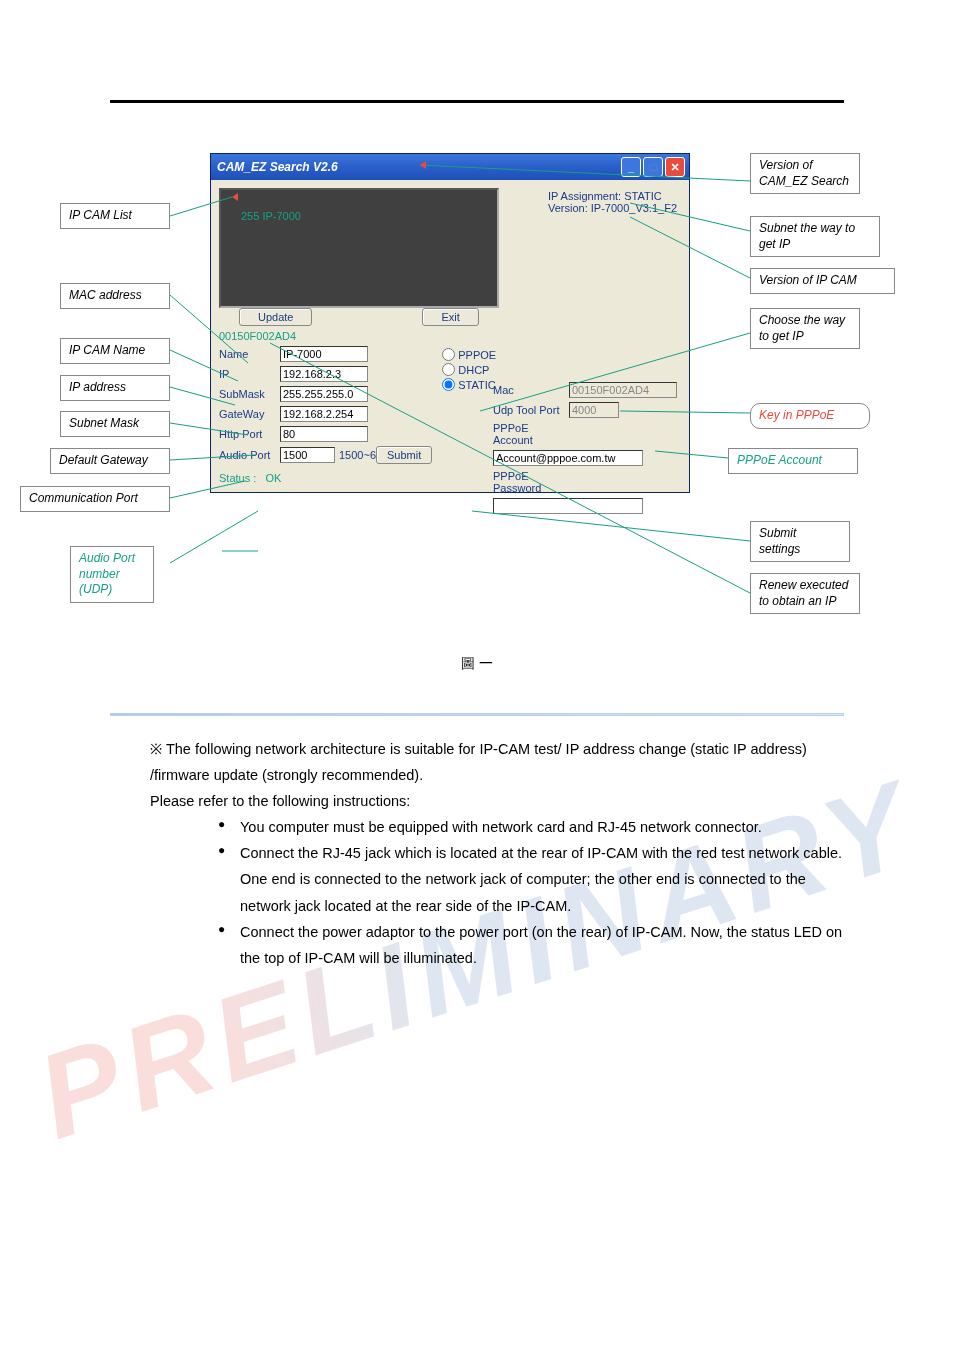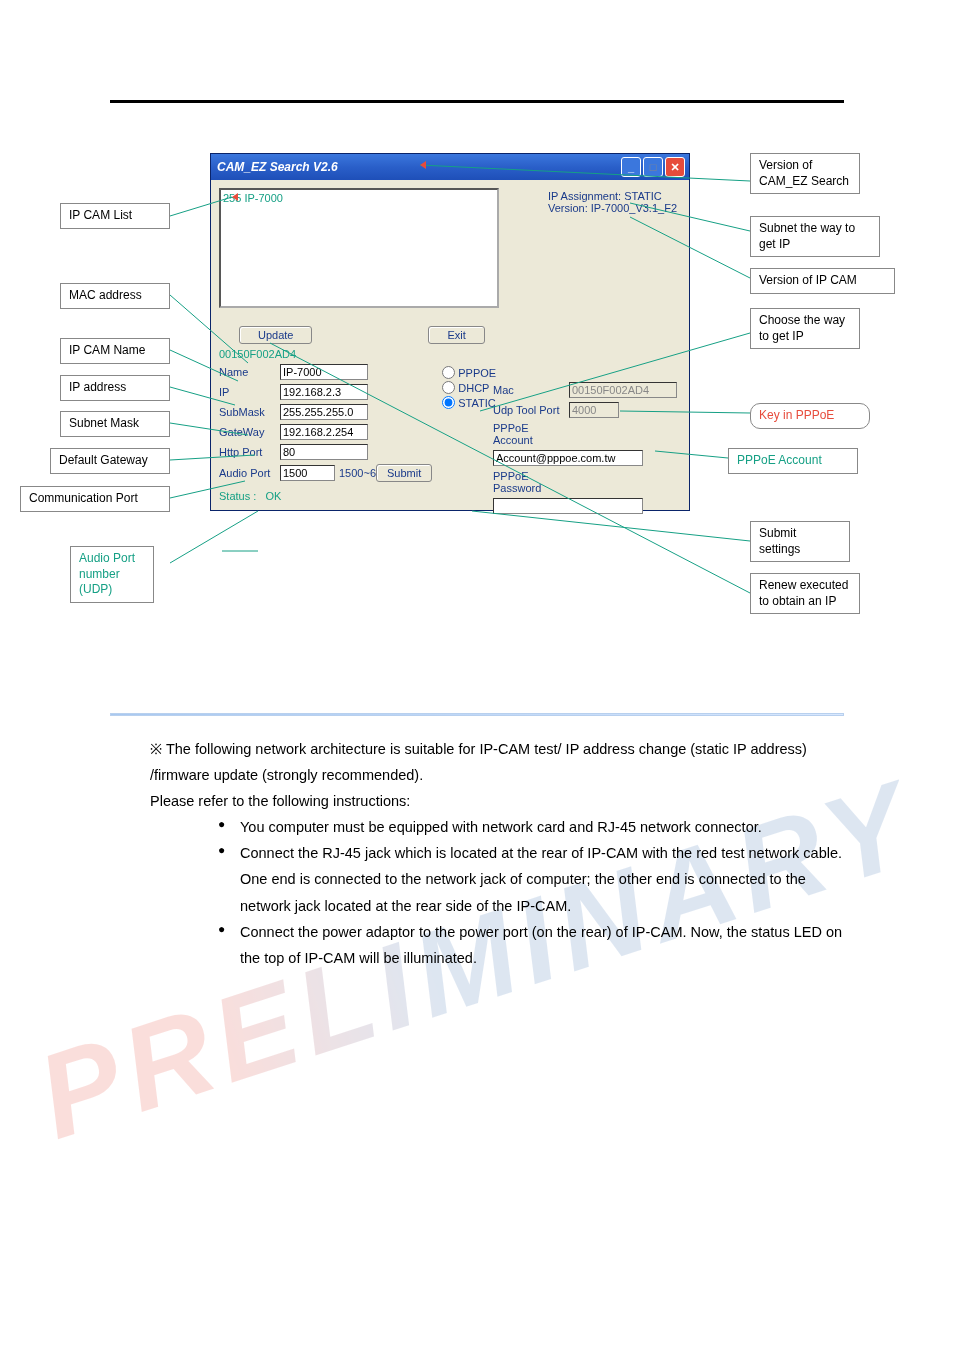--- a/index.html
+++ b/index.html
@@ -11,45 +11,45 @@
   
   .window { position: absolute; left: 100px; top: 0; width: 480px; background: #ece9d8; border: 1px solid #0a246a; }
   .titlebar { background: linear-gradient(to bottom, #3b77dd 0%, #2a5fc9 50%, #1e4fb8 100%); color: #fff; height: 26px; display: flex; align-items: center; padding: 0 4px 0 6px; font-weight: bold; font-size: 12px; font-style: italic; justify-content: center; }
   .titlebar .btns { margin-left: auto; display: flex; gap: 2px; }
   .titlebar .btn { width: 20px; height: 20px; border: 1px solid #fff; border-radius: 3px; font-size: 11px; display: flex; align-items: center; justify-content: center; font-style: normal; }
   .titlebar .btn.min { background: #3b77dd; }
   .titlebar .btn.max { background: #3b77dd; color: #888; }
   .titlebar .btn.close { background: #e74c3c; font-weight: bold; }
   
   .win-body { padding: 8px; font-size: 11px; color: #1a3a8a; }
-  .listbox { width: 280px; height: 120px; background: #ffffff; border: 2px inset #aaa; padding: 2px; }
+  .listbox { width: 280px; height: 120px; background: #404040; border: 2px inset #aaa; padding: 20px; }
   .listbox-item { color: #16a085; font-size: 11px; }
   .info-right { position: absolute; right: 12px; top: 36px; font-size: 11px; color: #1a3a8a; text-align: left; }
   
-  .btn-row { display: flex; gap: 16px; margin: 18px 0 4px 20px; }
+  .btn-row { display: flex; gap: 10px; margin: 0 0 4px 20px; }
   .win-btn { background: #ece9d8; border: 1px solid #888; border-radius: 3px; padding: 2px 18px; font-size: 11px; color: #1a3a8a; box-shadow: 1px 1px 0 #fff inset; }
   .win-btn.submit { padding: 2px 10px; }
   
   .mac-line { color: #16a085; font-size: 11px; margin: 2px 0 4px 0; }
   .form-grid { display: grid; grid-template-columns: 55px 90px auto; gap: 4px 6px; align-items: center; }
   .form-grid label { color: #1a3a8a; font-size: 11px; }
   .form-grid input[type="text"] { border: 1px inset #888; padding: 1px 2px; font-size: 11px; height: 16px; width: 88px; background: #fff; }
   .form-grid input.audio { width: 55px; }
   .radio-col { display: flex; flex-direction: column; gap: 2px; margin-left: 10px; font-size: 11px; color: #1a3a8a; }
   .radio-col label { display: flex; align-items: center; gap: 3px; }
   .right-form { position: absolute; right: 12px; top: 228px; font-size: 11px; color: #1a3a8a; }
   .right-form .row { display: flex; align-items: center; gap: 4px; margin-bottom: 4px; }
   .right-form label { width: 72px; }
   .right-form input { border: 1px inset #888; padding: 1px 2px; font-size: 11px; height: 16px; width: 108px; }
   .right-form input.disabled { background: #ece9d8; color: #888; }
   .status-line { color: #16a085; font-size: 11px; margin-top: 8px; }
   .audio-note { font-size: 11px; color: #1a3a8a; }
   
   
-  .callout { position: absolute; background: #fff; border: 1px solid #888; padding: 4px 8px; font-size: 12px; color: #000; line-height: 1.3; }
+  .callout { position: absolute; background: #fff; border: 1px solid #888; padding: 4px 8px; font-size: 12px; color: #000; line-height: 1.3; font-style: italic; }
   .callout.red-text { color: #e74c3c; border-radius: 10px; }
   .callout.green-text { color: #16a085; }
   .callout.green-text-inner { color: #16a085; }
   
   
   .lines { position: absolute; top: 0; left: 0; pointer-events: none; }
   
   .figure-label { text-align: center; margin-top: 10px; font-size: 14px; }
   
   
@@ -201,20 +201,21 @@
         <line x1="618" y1="305" x2="545" y2="298"></line>
         <line x1="640" y1="388" x2="362" y2="358"></line>
         <line x1="640" y1="440" x2="160" y2="190"></line>
       </g>
       <g fill="#e74c3c">
         <polygon points="122,44 128,40 128,48"></polygon>
         <polygon points="310,12 316,8 316,16"></polygon>
       </g>
     </svg>
 
+    <div class="figure-label" style="position:absolute; bottom:20px; left:0; right:0">圖 一</div>
   </div>
 
   <div class="watermark">PRELIMINARY</div>
 
   <div class="content">
     <div class="divider-blue"></div>
     <p>※ The following network architecture is suitable for IP-CAM test/ IP address change (static IP address) /firmware update (strongly recommended).</p>
     <p>Please refer to the following instructions:</p>
     <ul>
       <li>You computer must be equipped with network card and RJ-45 network connector.</li>

